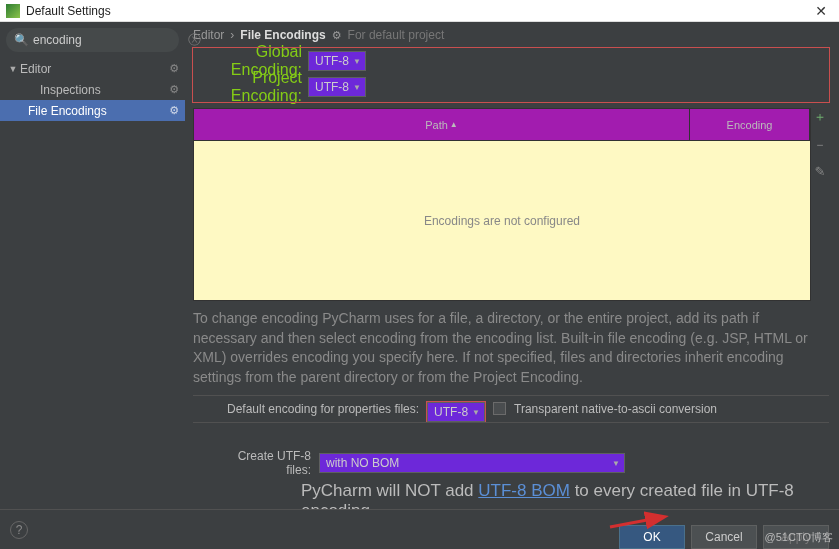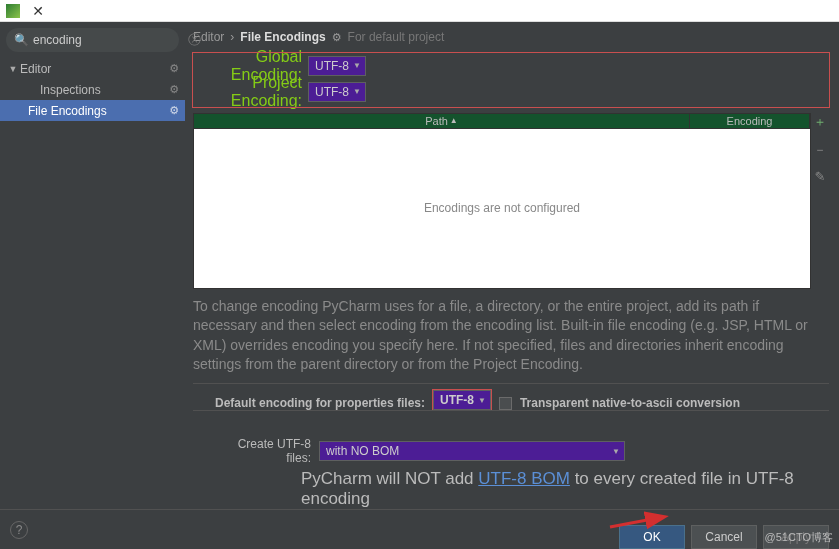--- a/index.html
+++ b/index.html
@@ -29,42 +29,42 @@
 
 .content { flex: 1; background: #3c3f41; display: flex; flex-direction: column; padding: 6px 10px 0 8px; overflow: hidden; }
 
 .breadcrumb { height: 20px; display: flex; align-items: center; gap: 6px; font-size: 12px; color: #999; margin-bottom: 6px; }
 .breadcrumb .bold { color: #ddd; font-weight: 700; }
 .breadcrumb .gear-small { color: #999; font-size: 11px; }
 .breadcrumb .sub { color: #777; }
 
 .encoding-row { height: 24px; display: flex; align-items: center; margin-bottom: 2px; }
 .encoding-row .lbl { width: 108px; text-align: right; font-size: 16px; color: #84cc16; margin-right: 6px; }
-.combo { border: 1px solid #5e6060; background: #4c1d95; height: 20px; display: flex; align-items: center; padding: 0 4px 0 6px; font-size: 12px; color: #ccc; cursor: pointer; gap: 4px; }
+.combo { border: 1px solid #5e6060; background: #6d28d9; height: 20px; display: flex; align-items: center; padding: 0 4px 0 6px; font-size: 12px; color: #ccc; cursor: pointer; gap: 4px; }
 .combo .tri { font-size: 8px; color: #aaa; }
 .highlight-red { outline: 1px solid #c94f4f; outline-offset: 0; }
 
 .table-area { position: relative; margin-top: 6px; }
-.table-header { height: 16px; background: #14532d; display: flex; font-size: 11px; color: #bbb; border: 1px solid #323232; }
+.table-header { height: 33px; background: #a21caf; display: flex; font-size: 11px; color: #bbb; border: 1px solid #323232; }
 .table-header .col { display: flex; align-items: center; justify-content: center; border-right: 1px solid #323232; }
 .col-path { flex: 1; }
 .col-enc { width: 120px; border-right: none; }
-.table-body { height: 160px; background: #ffffff; display: flex; align-items: center; justify-content: center; font-size: 12px; color: #888; border: 1px solid #323232; border-top: none; }
+.table-body { height: 160px; background: #fef9c3; display: flex; align-items: center; justify-content: center; font-size: 12px; color: #888; border: 1px solid #323232; border-top: none; }
 .side-tools { position: absolute; right: -18px; top: 0; width: 18px; display: flex; flex-direction: column; align-items: center; gap: 10px; }
 .side-tools .tool { font-size: 13px; cursor: pointer; }
 .plus { color: #6fae6f; }
 .minus { color: #888; }
 .pen { color: #888; font-size: 12px; }
 
 .hint { font-size: 14px; color: #8a8a8a; line-height: 1.4; margin: 8px 18px 8px 0; }
 
 .section-title { font-size: 12px; color: #bbb; margin-top: 4px; margin-bottom: 6px; }
 .divider { border-bottom: 1px solid #515151; margin-bottom: 6px; }
 
-.prop-row { display: flex; align-items: flex-end; font-size: 12px; color: #bbb; margin-left: 22px; gap: 8px; font-weight: bold; }
+.prop-row { display: flex; align-items: flex-start; font-size: 12px; color: #bbb; margin-left: 34px; gap: 8px; }
 .checkbox { width: 13px; height: 13px; border: 1px solid #6b6b6b; background: #4a4d4f; display: inline-block; cursor: pointer; }
 
 .bom-row { display: flex; align-items: center; font-size: 12px; color: #bbb; margin-left: 18px; gap: 8px; margin-top: 20px; }
 .wide-combo { width: 306px; justify-content: space-between; }
 .bom-note { font-size: 17px; color: #bbb; margin-left: 108px; margin-top: 4px; }
 .link { color: #5b8fd6; text-decoration: underline; cursor: pointer; }
 
 .footer { height: 40px; background: #3c3f41; border-top: 1px solid #515151; display: flex; align-items: center; padding: 0 10px; }
 .help { width: 18px; height: 18px; border: 1px solid #666; border-radius: 50%; color: #888; font-size: 12px; display: flex; align-items: center; justify-content: center; cursor: pointer; }
 .spacer { flex: 1; }
@@ -73,20 +73,21 @@
 .btn-disabled { color: #777; cursor: default; }
 
 .arrow-overlay { position: absolute; left: 605px; top: 497px; pointer-events: none; }
 .watermark { position: absolute; right: 6px; bottom: 4px; font-size: 11px; color: #bbb; }
 </style>
 </head>
 <body>
 
 <div class="titlebar">
   <div class="app-icon"></div>
+  <div class="title">Default Settings</div>
   <div class="close">✕</div>
 </div>
 
 <div class="main">
 
   <div class="sidebar">
     <div class="searchbox">
       <span class="mag">🔍</span>
       <input type="text" value="encoding" style="">
       <span class="clear">ⓧ</span>

